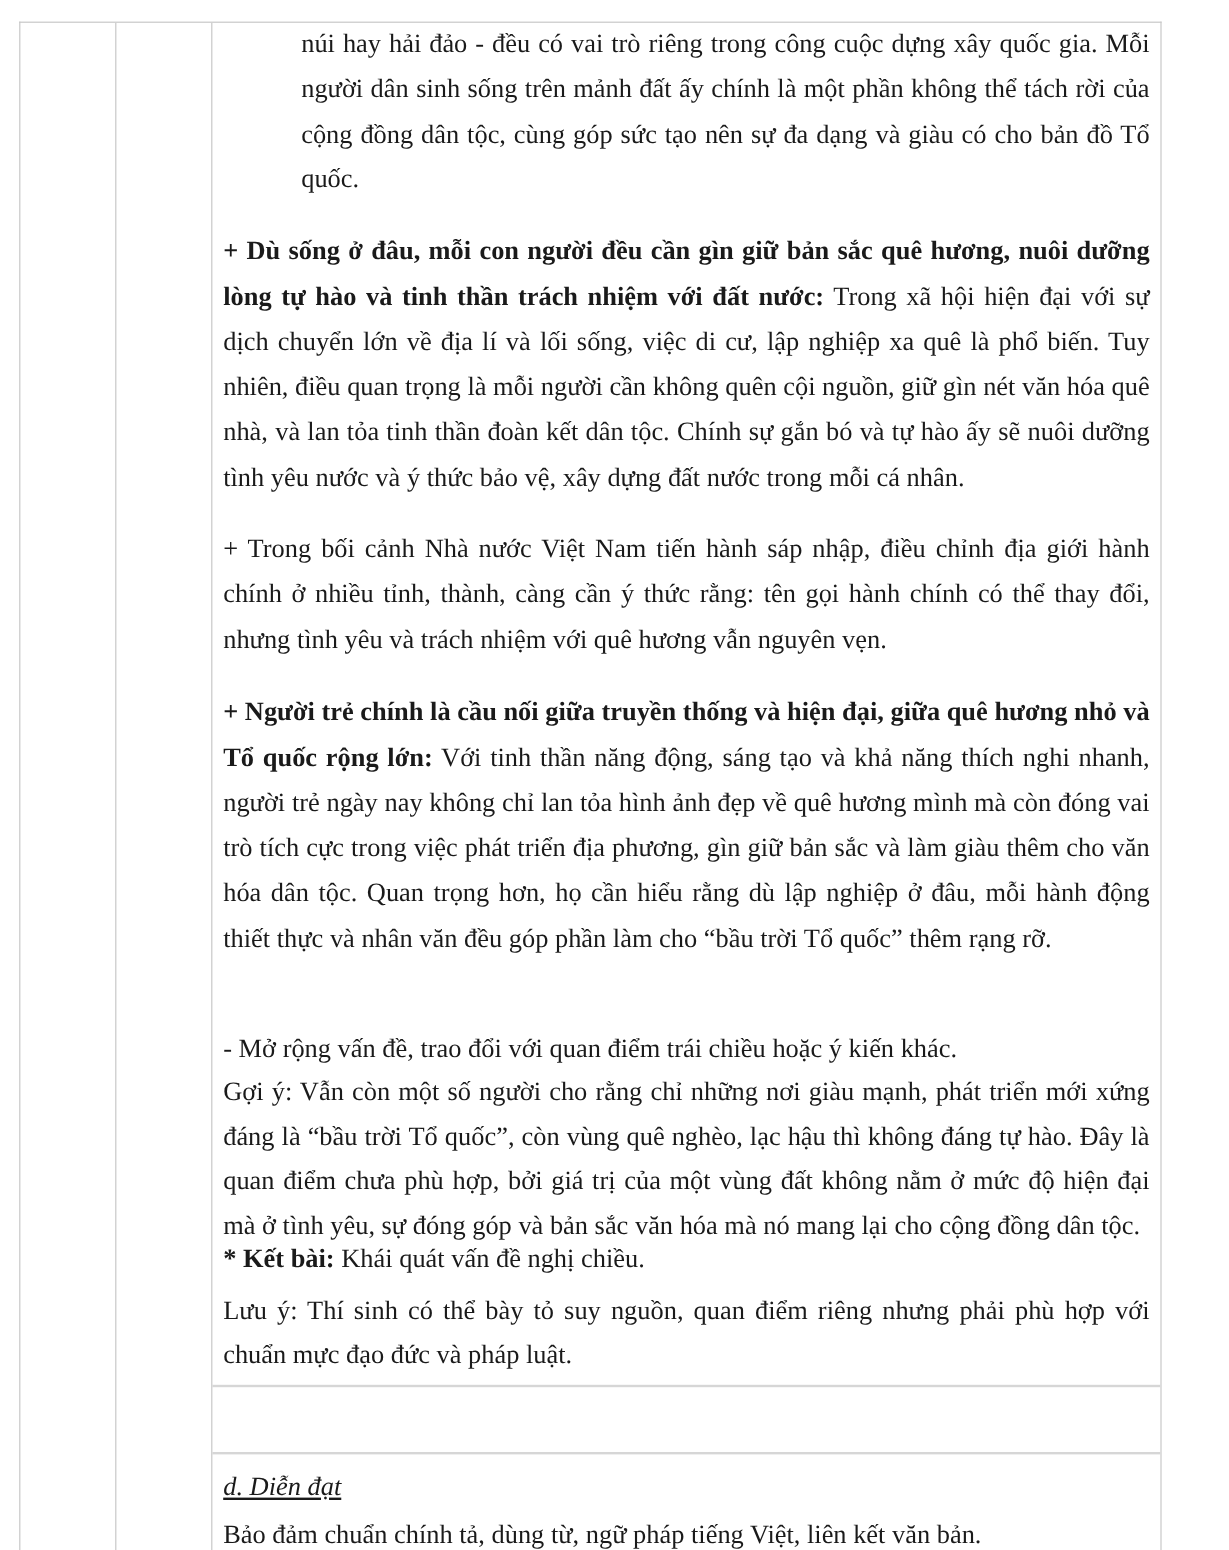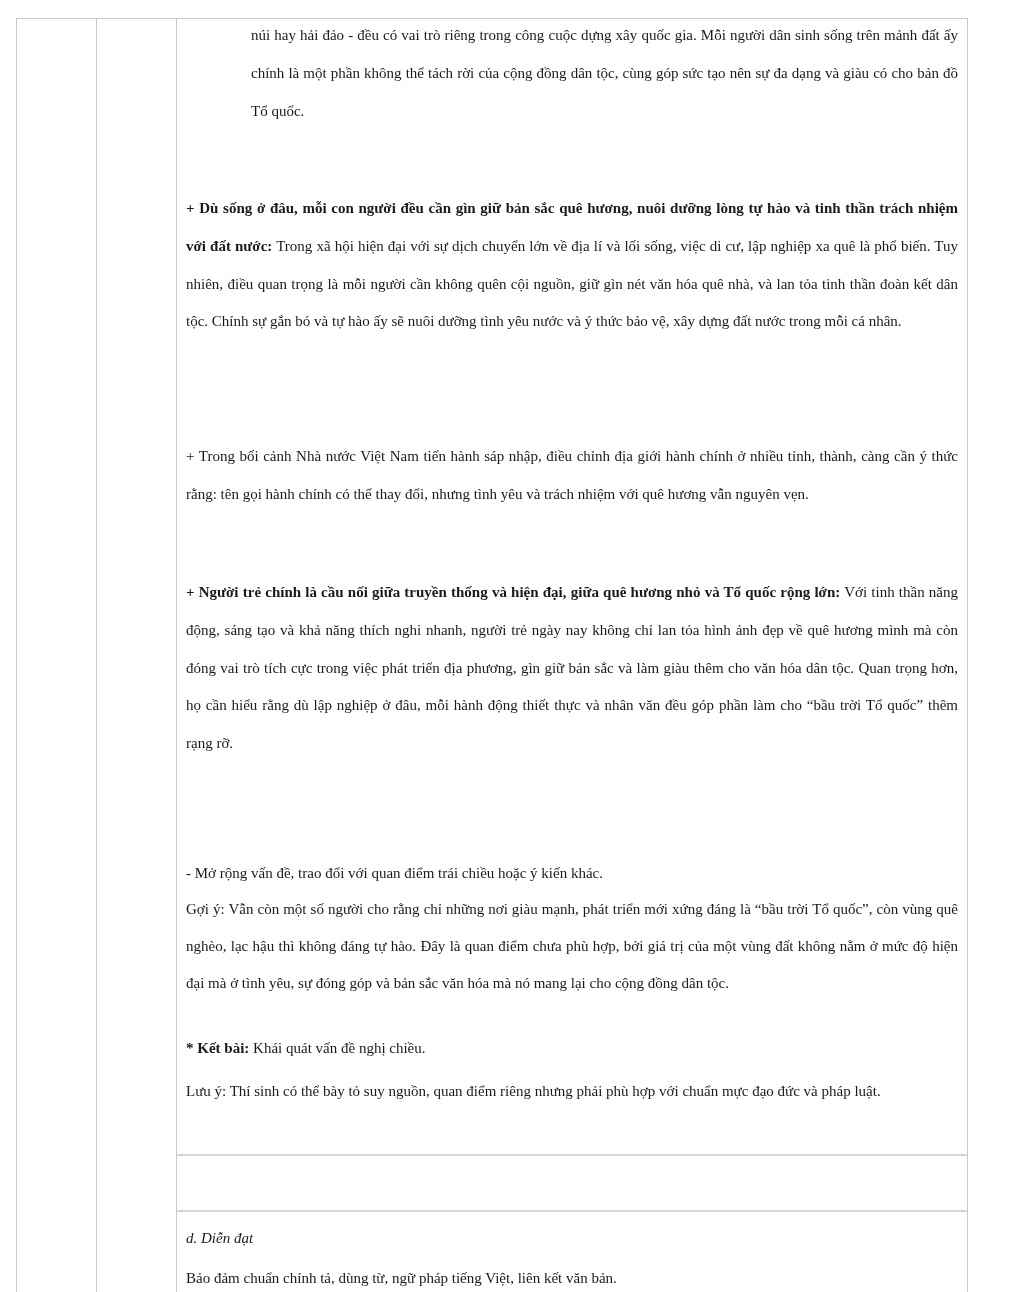--- a/index.html
+++ b/index.html
@@ -7,26 +7,26 @@
          font-family: "Liberation Serif", "DejaVu Serif", serif; color: #1a1a1a; }
   .table { position: absolute; left: 16px; top: 18px; width: 950px; height: 1300px;
            border-left: 1px solid #c8c8c8; border-top: 1px solid #c8c8c8; border-right: 1px solid #c8c8c8; }
   .col1 { position: absolute; left: 0; top: 0; width: 79px; height: 100%; border-right: 1px solid #c8c8c8; }
   .col2 { position: absolute; left: 80px; top: 0; width: 79px; height: 100%; border-right: 1px solid #c8c8c8; }
   .col3 { position: absolute; left: 160px; top: 0; width: 790px; height: 100%; }
   .cell { position: absolute; left: 0; width: 790px; }
   .cell-main { top: 0; height: 1135px; border-bottom: 2px solid #d6d6d6; }
   .cell-empty { top: 1137px; height: 54px; border-bottom: 2px solid #d6d6d6; }
   .cell-d { top: 1193px; height: 110px; }
-  p { margin: 0; font-size: 15px; text-align: justify; text-align-last: left; }
+  p { margin: 0; font-size: 22px; text-align: justify; text-align-last: left; }
   .para { position: absolute; left: 9px; width: 772px; line-height: 37.8px; }
   .indent { left: 74px; width: 707px; }
   .lh-tight { line-height: 37px; }
   b { font-weight: bold; }
-  i { font-style: italic; }
+  i { font-style: italic; text-decoration: underline; }
 </style>
 </head>
 <body>
 
 <div class="table">
   <div class="col1"></div>
   <div class="col2"></div>
   <div class="col3">
     <div class="cell cell-main">
       <p class="para indent" style="top:-2px;">núi hay hải đảo - đều có vai trò riêng trong công cuộc dựng xây quốc gia. Mỗi người dân sinh sống trên mảnh đất ấy chính là một phần không thể tách rời của cộng đồng dân tộc, cùng góp sức tạo nên sự đa dạng và giàu có cho bản đồ Tổ quốc.</p>

